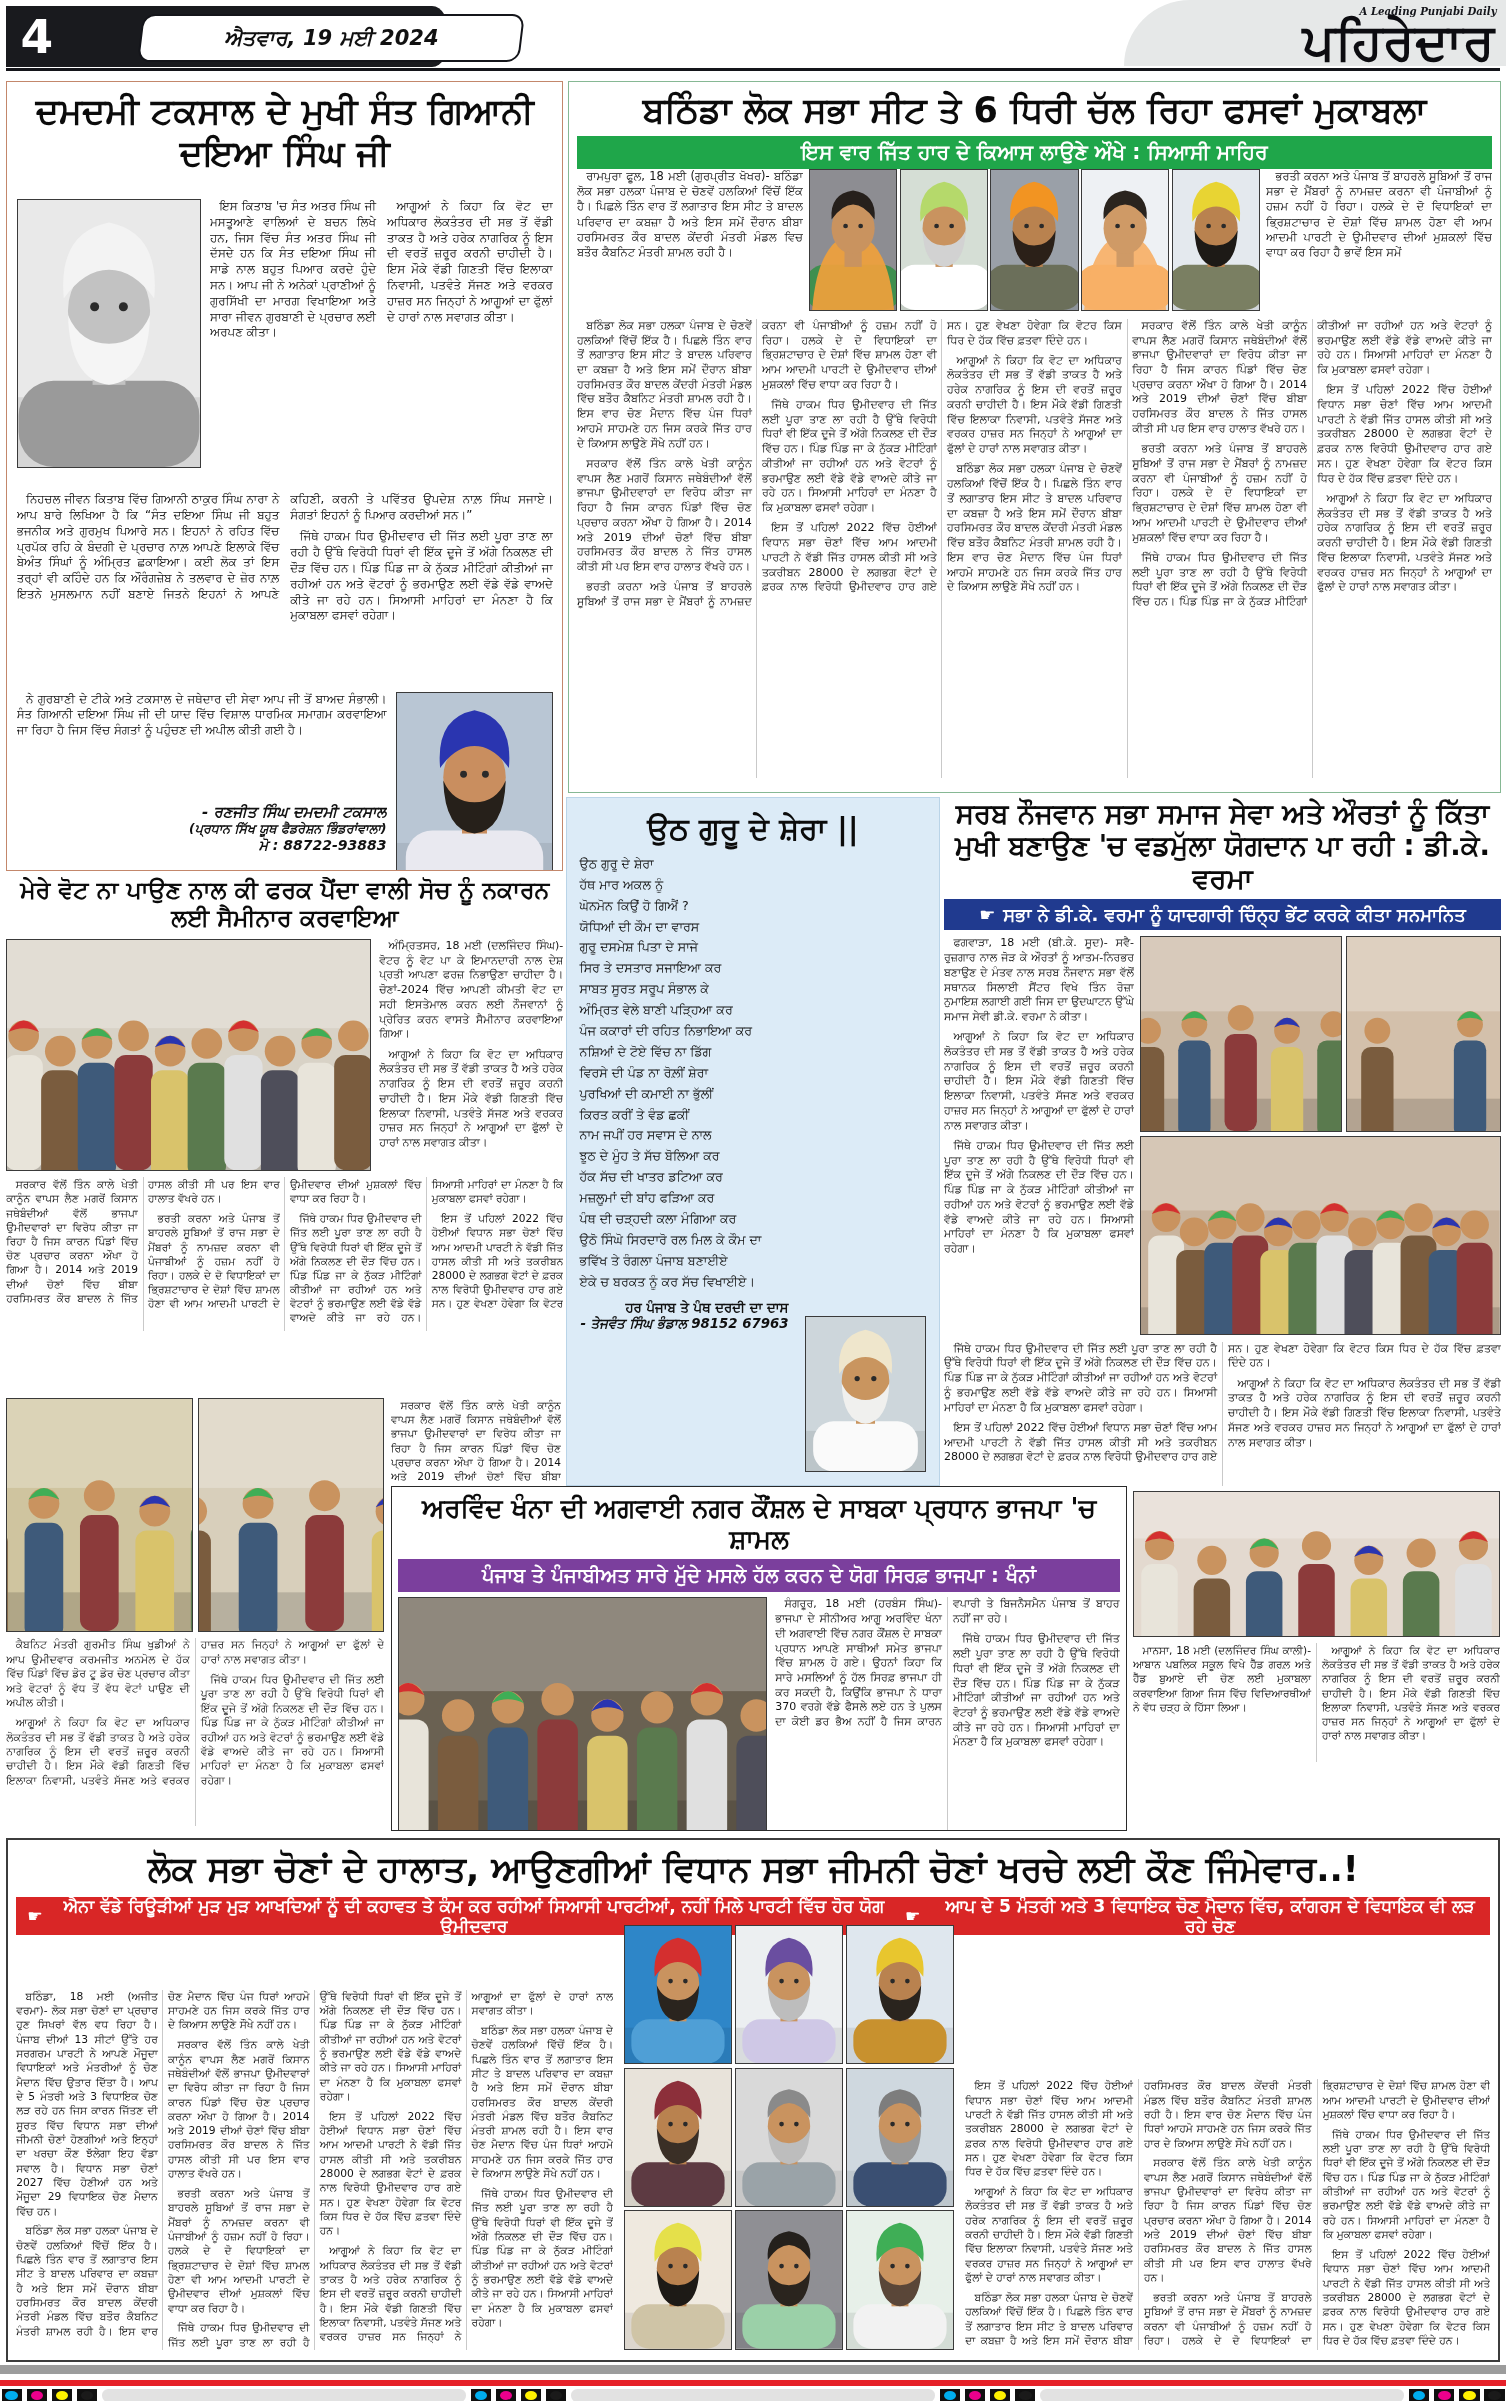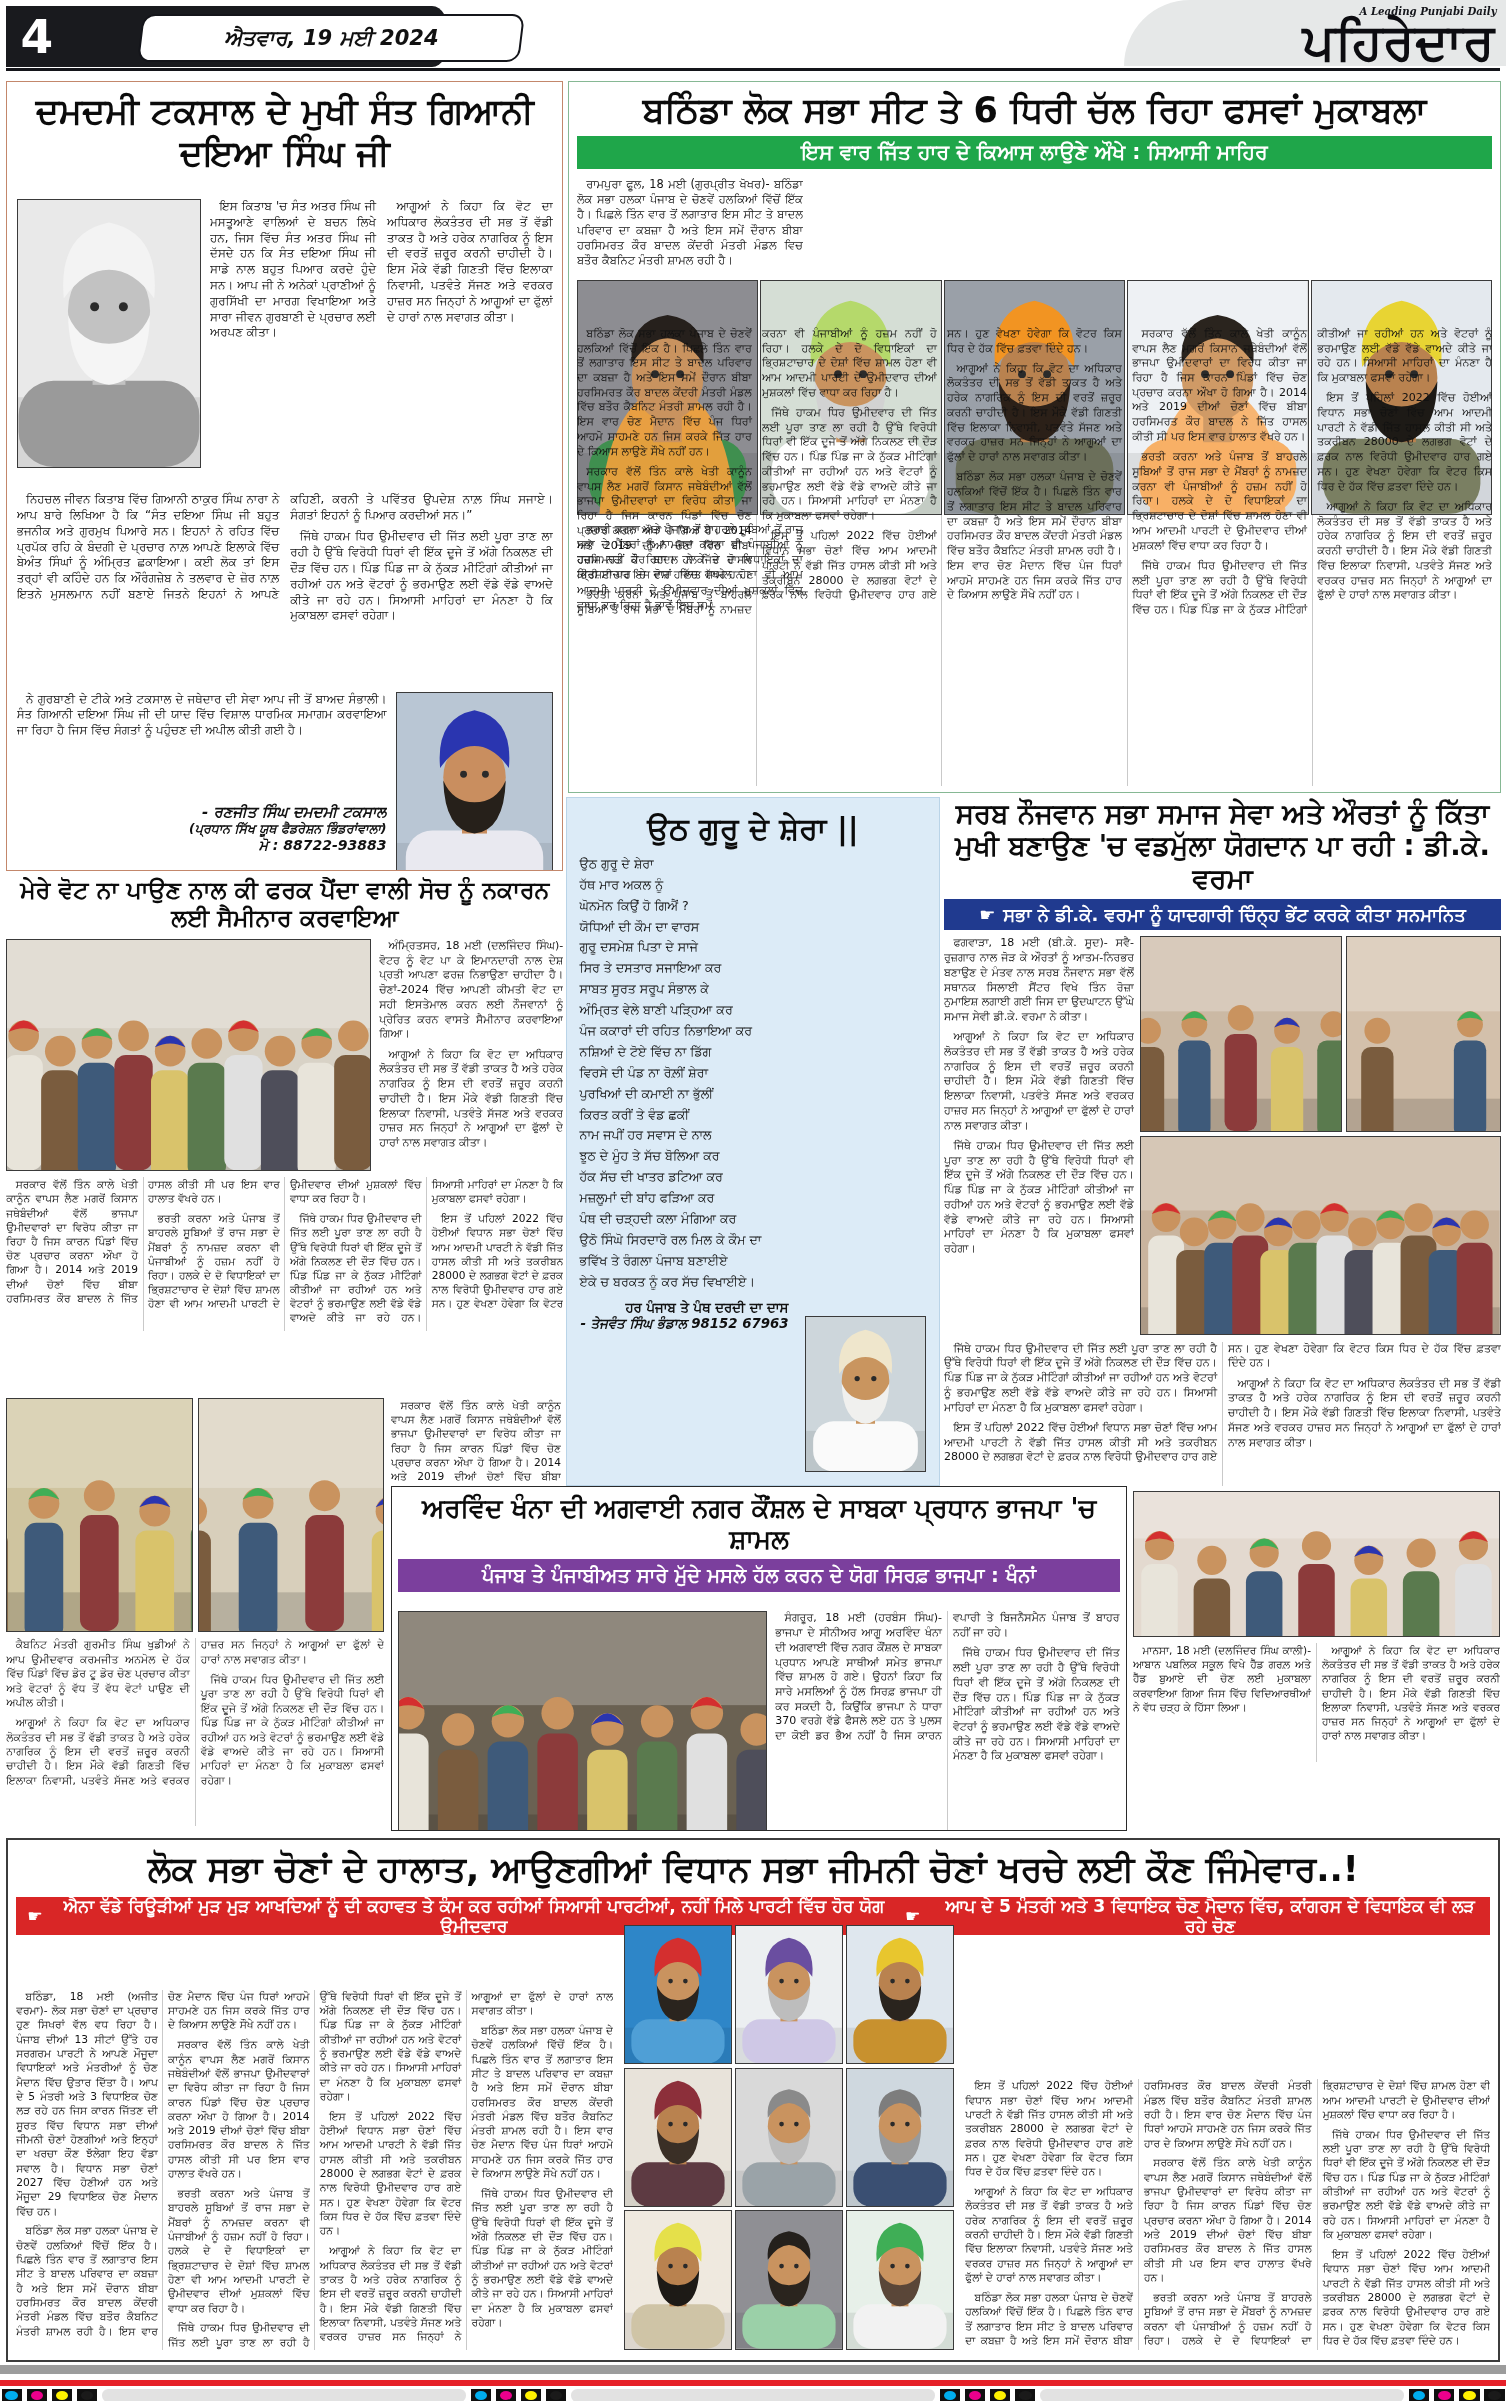--- a/index.html
+++ b/index.html
@@ -102,21 +102,21 @@
             <circle cx="43" cy="52" r="2.2" fill="#2a2a2a"></circle>
             <circle cx="57" cy="52" r="2.2" fill="#2a2a2a"></circle>
           </svg>
         </div>
     </div>
   </div>
 
   <div class="abs clip" style="left:568px;top:81px;width:933px;height:712px;border:1.6px solid #86b894;padding:7.9px;box-sizing:border-box;">
     <div class="hl" style="font-size:35px;">ਬਠਿੰਡਾ ਲੋਕ ਸਭਾ ਸੀਟ ਤੇ 6 ਧਿਰੀ ਚੱਲ ਰਿਹਾ ਫਸਵਾਂ ਮੁਕਾਬਲਾ</div>
     <div class="banner" style="height:33px;margin-top:4.7px;font-size:20.4px;background:#1fa64a;">ਇਸ ਵਾਰ ਜਿੱਤ ਹਾਰ ਦੇ ਕਿਆਸ ਲਾਉਣੇ ਔਖੇ : ਸਿਆਸੀ ਮਾਹਿਰ</div>
-    <div style="display:flex;gap:6.3px;height:142px;margin-top:8px;flex-direction:column;">
+    <div style="display:flex;gap:6.3px;height:142px;margin-top:0;">
       <div class="body clip" style="width:226px;font-size:11.4px;flex:0 0 auto;">
         <p>ਰਾਮਪੁਰਾ ਫੂਲ, 18 ਮਈ (ਗੁਰਪ੍ਰੀਤ ਖੋਖਰ)- ਬਠਿੰਡਾ ਲੋਕ ਸਭਾ ਹਲਕਾ ਪੰਜਾਬ ਦੇ ਚੋਣਵੇਂ ਹਲਕਿਆਂ ਵਿੱਚੋਂ ਇੱਕ ਹੈ। ਪਿਛਲੇ ਤਿੰਨ ਵਾਰ ਤੋਂ ਲਗਾਤਾਰ ਇਸ ਸੀਟ ਤੇ ਬਾਦਲ ਪਰਿਵਾਰ ਦਾ ਕਬਜ਼ਾ ਹੈ ਅਤੇ ਇਸ ਸਮੇਂ ਦੌਰਾਨ ਬੀਬਾ ਹਰਸਿਮਰਤ ਕੌਰ ਬਾਦਲ ਕੇਂਦਰੀ ਮੰਤਰੀ ਮੰਡਲ ਵਿਚ ਬਤੌਰ ਕੈਬਨਿਟ ਮੰਤਰੀ ਸ਼ਾਮਲ ਰਹੀ ਹੈ।</p>
       </div>
       <div style="flex:1;display:flex;gap:2.4px;">
         <div class="photo pframe" style="flex:1;">
             <svg viewBox="0 0 100 130" preserveAspectRatio="xMidYMid slice">
               <rect width="100" height="130" fill="#8d8d92"></rect>
               <rect y="96" width="100" height="34" fill="rgba(0,0,0,0.08)"></rect>
               <rect x="6" y="88" width="88" height="42" rx="17" fill="#3f8f4f"></rect>
               <path d="M12 130 Q16 76 40 62 L60 62 Q84 76 88 130 Z" fill="#f0a13c" opacity="0.92"></path>
@@ -449,21 +449,21 @@
       <p>ਜਿੱਥੇ ਹਾਕਮ ਧਿਰ ਉਮੀਦਵਾਰ ਦੀ ਜਿੱਤ ਲਈ ਪੂਰਾ ਤਾਣ ਲਾ ਰਹੀ ਹੈ ਉੱਥੇ ਵਿਰੋਧੀ ਧਿਰਾਂ ਵੀ ਇੱਕ ਦੂਜੇ ਤੋਂ ਅੱਗੇ ਨਿਕਲਣ ਦੀ ਦੌੜ ਵਿੱਚ ਹਨ। ਪਿੰਡ ਪਿੰਡ ਜਾ ਕੇ ਨੁੱਕੜ ਮੀਟਿੰਗਾਂ ਕੀਤੀਆਂ ਜਾ ਰਹੀਆਂ ਹਨ ਅਤੇ ਵੋਟਰਾਂ ਨੂੰ ਭਰਮਾਉਣ ਲਈ ਵੱਡੇ ਵੱਡੇ ਵਾਅਦੇ ਕੀਤੇ ਜਾ ਰਹੇ ਹਨ। ਸਿਆਸੀ ਮਾਹਿਰਾਂ ਦਾ ਮੰਨਣਾ ਹੈ ਕਿ ਮੁਕਾਬਲਾ ਫਸਵਾਂ ਰਹੇਗਾ।</p>
     </div>
   </div>
   <div class="abs body clip" style="left:391px;top:1398px;width:170px;height:83px;font-size:10.6px;">
     <p>ਸਰਕਾਰ ਵੱਲੋਂ ਤਿੰਨ ਕਾਲੇ ਖੇਤੀ ਕਾਨੂੰਨ ਵਾਪਸ ਲੈਣ ਮਗਰੋਂ ਕਿਸਾਨ ਜਥੇਬੰਦੀਆਂ ਵੱਲੋਂ ਭਾਜਪਾ ਉਮੀਦਵਾਰਾਂ ਦਾ ਵਿਰੋਧ ਕੀਤਾ ਜਾ ਰਿਹਾ ਹੈ ਜਿਸ ਕਾਰਨ ਪਿੰਡਾਂ ਵਿੱਚ ਚੋਣ ਪ੍ਰਚਾਰ ਕਰਨਾ ਔਖਾ ਹੋ ਗਿਆ ਹੈ। 2014 ਅਤੇ 2019 ਦੀਆਂ ਚੋਣਾਂ ਵਿੱਚ ਬੀਬਾ ਹਰਸਿਮਰਤ ਕੌਰ ਬਾਦਲ ਨੇ ਜਿੱਤ ਹਾਸਲ ਕੀਤੀ ਸੀ ਪਰ ਇਸ ਵਾਰ ਹਾਲਾਤ ਵੱਖਰੇ ਹਨ।</p>
   </div>
 
   <div class="abs clip" style="left:391px;top:1486px;width:736px;height:345px;border:1.6px solid #2a2a2a;padding:6.3px;box-sizing:border-box;">
     <div class="hl" style="font-size:26px;">ਅਰਵਿੰਦ ਖੰਨਾ ਦੀ ਅਗਵਾਈ ਨਗਰ ਕੌਂਸ਼ਲ ਦੇ ਸਾਬਕਾ ਪ੍ਰਧਾਨ ਭਾਜਪਾ 'ਚ ਸ਼ਾਮਲ</div>
     <div class="banner" style="height:33px;margin-top:4.7px;font-size:19.6px;background:#7b3f9d;">ਪੰਜਾਬ ਤੇ ਪੰਜਾਬੀਅਤ ਸਾਰੇ ਮੁੱਦੇ ਮਸਲੇ ਹੱਲ ਕਰਨ ਦੇ ਯੋਗ ਸਿਰਫ਼ ਭਾਜਪਾ : ਖੰਨਾਂ</div>
-    <div style="display:flex;gap:7.9px;height:245px;margin-top:19px;">
+    <div style="display:flex;gap:7.9px;height:245px;margin-top:5px;">
       <div class="photo pframe" style="width:367px;flex:0 0 auto;">
           <svg viewBox="0 0 200 120" preserveAspectRatio="xMidYMid slice">
             <rect width="200" height="120" fill="#6a6152"></rect>
             <rect width="200" height="46" fill="rgba(255,255,255,0.25)"></rect>
             <rect y="100" width="200" height="20" fill="rgba(0,0,0,0.15)"></rect>
             <rect x="4" y="60" width="20" height="60" rx="6" fill="#e8e4da"></rect>
             <circle cx="14" cy="50" r="8" fill="#c9935f"></circle>
             <path d="M6 48 Q14 36 22 48 Q14 44 6 48 Z" fill="#d42f2f"></path>
             <rect x="28.57142857142857" y="68" width="20" height="60" rx="6" fill="#7a5c3e"></rect>
             <circle cx="38.57142857142857" cy="58" r="8" fill="#c9935f"></circle>

